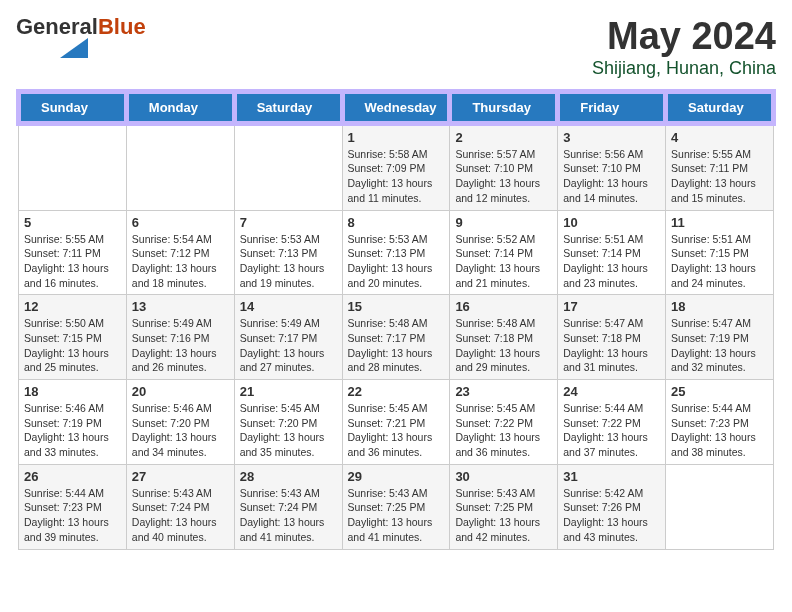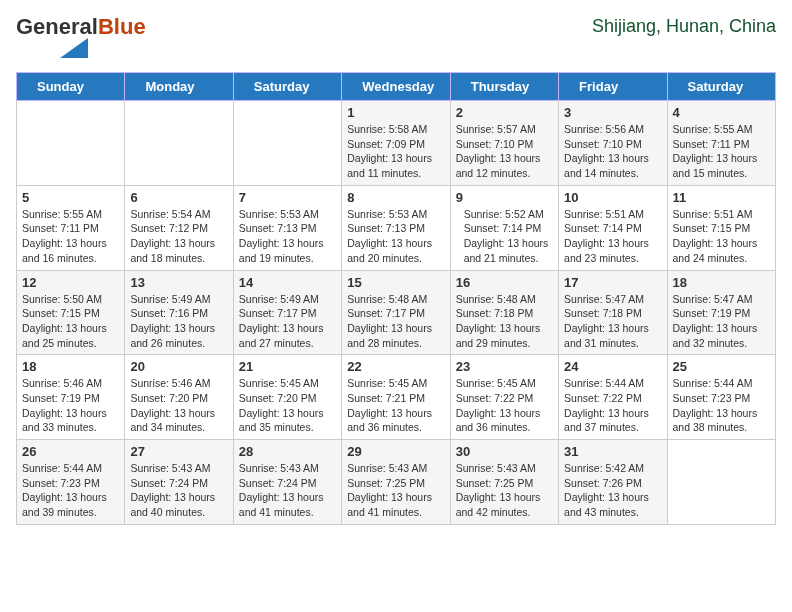--- a/index.html
+++ b/index.html
@@ -50,21 +50,21 @@
       border-collapse: collapse;
       table-layout: fixed;
     }
     thead tr th {
       background: #2779bf;
       color: #fff;
       font-size: 13px;
       font-weight: bold;
       padding: 6px 20px;
       text-align: left;
-      border: 1px solid #c4b5fd;
+      border: 5px solid #c4b5fd;
     }
     tbody tr td {
       border: 1px solid #ccc;
       vertical-align: top;
       padding: 4px 5px;
       height: 80px;
       background: #fff;
       font-size: 11px;
       color: #333;
     }
@@ -98,20 +98,21 @@
       <div class="logo-text">
         <span class="logo-general">General</span><span class="logo-blue">Blue</span>
       </div>
 
       <svg class="logo-icon" viewBox="0 0 28 20" xmlns="http://www.w3.org/2000/svg" style="display:block; margin-top:-4px; margin-left:44px;">
         <polygon points="0,20 28,20 28,0" fill="#2779bf"></polygon>
       </svg>
     </div>
   </div>
   <div class="title-block">
+    <div class="month-title">May 2024</div>
     <div class="location-title">Shijiang, Hunan, China</div>
   </div>
 </div>
 
 <table>
   <thead>
     <tr>
     <th>Sunday</th>
         <th>Monday</th>
         <th>Saturday</th>
@@ -179,21 +180,21 @@
         </td>
         <td>
           <span class="day-number">8</span>
           <div class="day-info" style="white-space: pre-line;">Sunrise: 5:53 AM
 Sunset: 7:13 PM
 Daylight: 13 hours
 and 20 minutes.</div>
         </td>
         <td>
           <span class="day-number">9</span>
-          <div class="day-info" style="white-space: pre-line; margin-left: 8px;">Sunrise: 5:52 AM
+          <div class="day-info" style="white-space: pre-line;">Sunrise: 5:52 AM
 Sunset: 7:14 PM
 Daylight: 13 hours
 and 21 minutes.</div>
         </td>
         <td>
           <span class="day-number">10</span>
           <div class="day-info" style="white-space: pre-line;">Sunrise: 5:51 AM
 Sunset: 7:14 PM
 Daylight: 13 hours
 and 23 minutes.</div>

